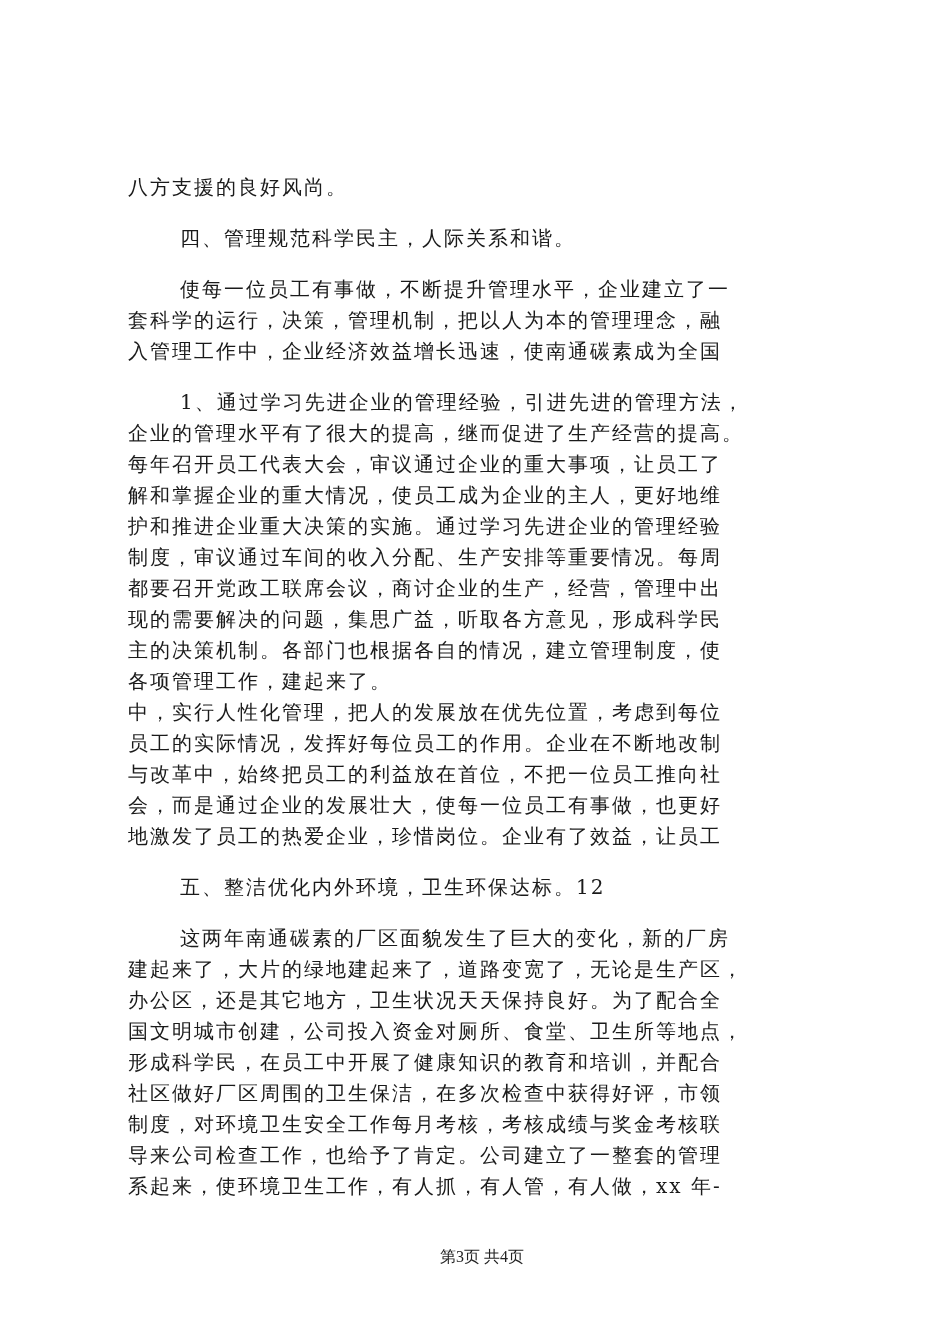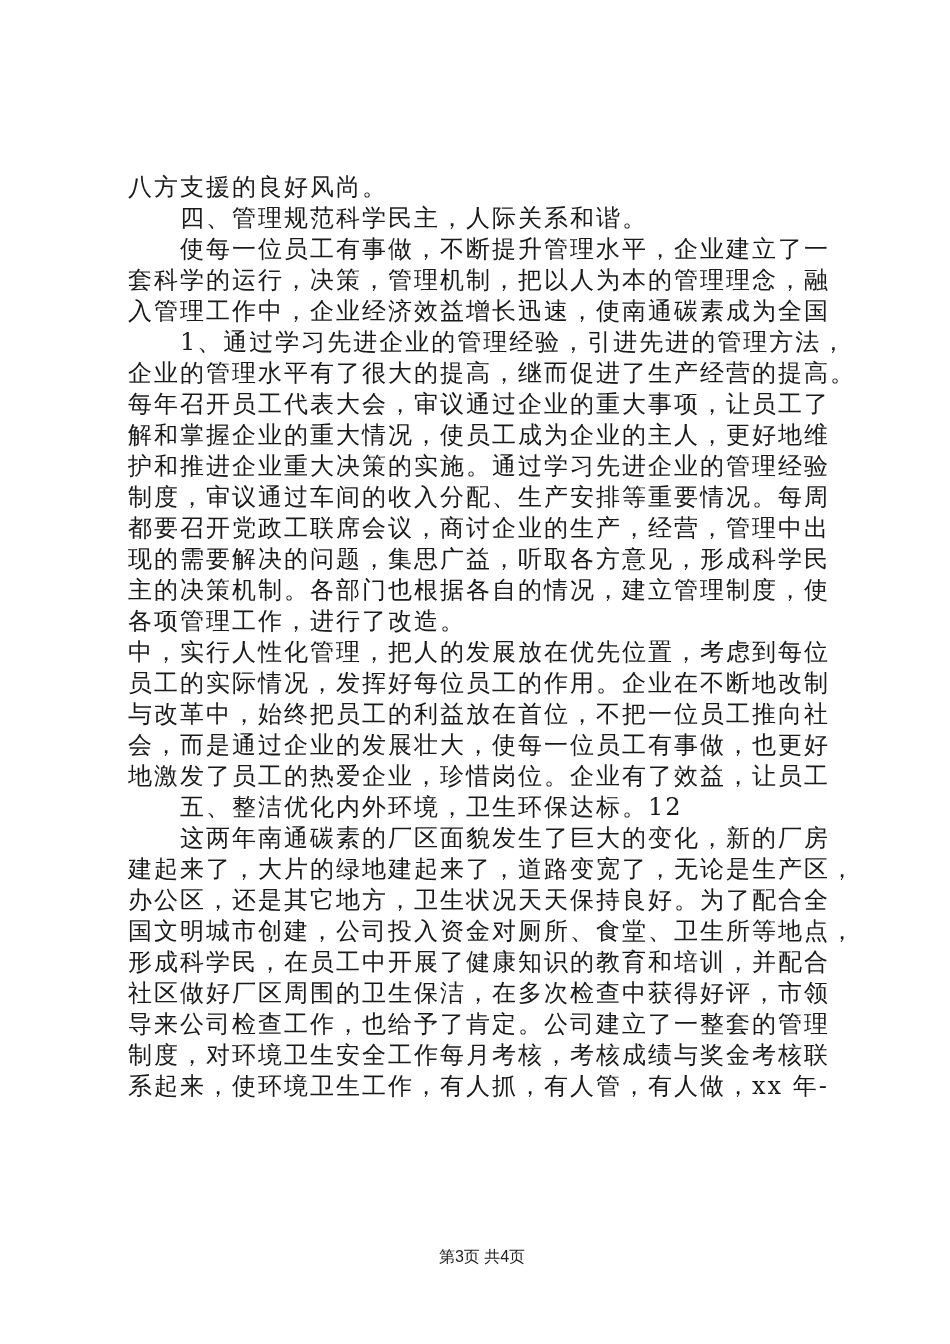--- a/index.html
+++ b/index.html
@@ -3,33 +3,33 @@
   <meta charset="utf-8">
   <style>
     html, body { margin: 0; padding: 0; background: #ffffff; }
     body { width: 950px; height: 1344px; position: relative; overflow: hidden; }
     .page {
       position: absolute;
       left: 128px;
       top: 172px;
       width: 704px;
       font-family: "DejaVu Serif", "Liberation Serif", serif;
-      font-size: 24px;
+      font-size: 20px;
       line-height: 31px;
       color: #1a1a1a;
       letter-spacing: 2px;
     }
     .line { white-space: nowrap; height: 31px; display: block; }
-    .indent { padding-left: 52px; }
+    .indent { padding-left: 52px; margin-top: 20px; }
     .footer {
       position: absolute;
       left: 0; right: 12px;
       top: 1247px;
       text-align: center;
-      font-family: Liberation Sans, sans-serif;
+      font-family: Liberation Serif, serif;
       font-size: 16px;
       color: #222;
       padding-left: 26px;
     }
   </style>
 </head>
 <body>
 
 <div class="page">
   <span class="line">八方支援的良好风尚。</span>
@@ -39,33 +39,33 @@
   <span class="line">入管理工作中，企业经济效益增长迅速，使南通碳素成为全国</span>
   <span class="line indent">1、通过学习先进企业的管理经验，引进先进的管理方法，</span>
   <span class="line">企业的管理水平有了很大的提高，继而促进了生产经营的提高。</span>
   <span class="line">每年召开员工代表大会，审议通过企业的重大事项，让员工了</span>
   <span class="line">解和掌握企业的重大情况，使员工成为企业的主人，更好地维</span>
   <span class="line">护和推进企业重大决策的实施。通过学习先进企业的管理经验</span>
   <span class="line">制度，审议通过车间的收入分配、生产安排等重要情况。每周</span>
   <span class="line">都要召开党政工联席会议，商讨企业的生产，经营，管理中出</span>
   <span class="line">现的需要解决的问题，集思广益，听取各方意见，形成科学民</span>
   <span class="line">主的决策机制。各部门也根据各自的情况，建立管理制度，使</span>
-  <span class="line">各项管理工作，进行了改造。</span>
+  <span class="line">各项管理工作，建起来了。</span>
   <span class="line">中，实行人性化管理，把人的发展放在优先位置，考虑到每位</span>
   <span class="line">员工的实际情况，发挥好每位员工的作用。企业在不断地改制</span>
   <span class="line">与改革中，始终把员工的利益放在首位，不把一位员工推向社</span>
   <span class="line">会，而是通过企业的发展壮大，使每一位员工有事做，也更好</span>
   <span class="line">地激发了员工的热爱企业，珍惜岗位。企业有了效益，让员工</span>
   <span class="line indent">五、整洁优化内外环境，卫生环保达标。12</span>
   <span class="line indent">这两年南通碳素的厂区面貌发生了巨大的变化，新的厂房</span>
   <span class="line">建起来了，大片的绿地建起来了，道路变宽了，无论是生产区，</span>
   <span class="line">办公区，还是其它地方，卫生状况天天保持良好。为了配合全</span>
   <span class="line">国文明城市创建，公司投入资金对厕所、食堂、卫生所等地点，</span>
   <span class="line">形成科学民，在员工中开展了健康知识的教育和培训，并配合</span>
   <span class="line">社区做好厂区周围的卫生保洁，在多次检查中获得好评，市领</span>
+  <span class="line">制度，对环境卫生安全工作每月考核，考核成绩与奖金考核联</span>
   <span class="line">导来公司检查工作，也给予了肯定。公司建立了一整套的管理</span>
-  <span class="line">制度，对环境卫生安全工作每月考核，考核成绩与奖金考核联</span>
   <span class="line">系起来，使环境卫生工作，有人抓，有人管，有人做，xx 年-</span>
 </div>
 
 <div class="footer">
   <span>第3页 共4页</span>
 </div>
 
 </body></html>

